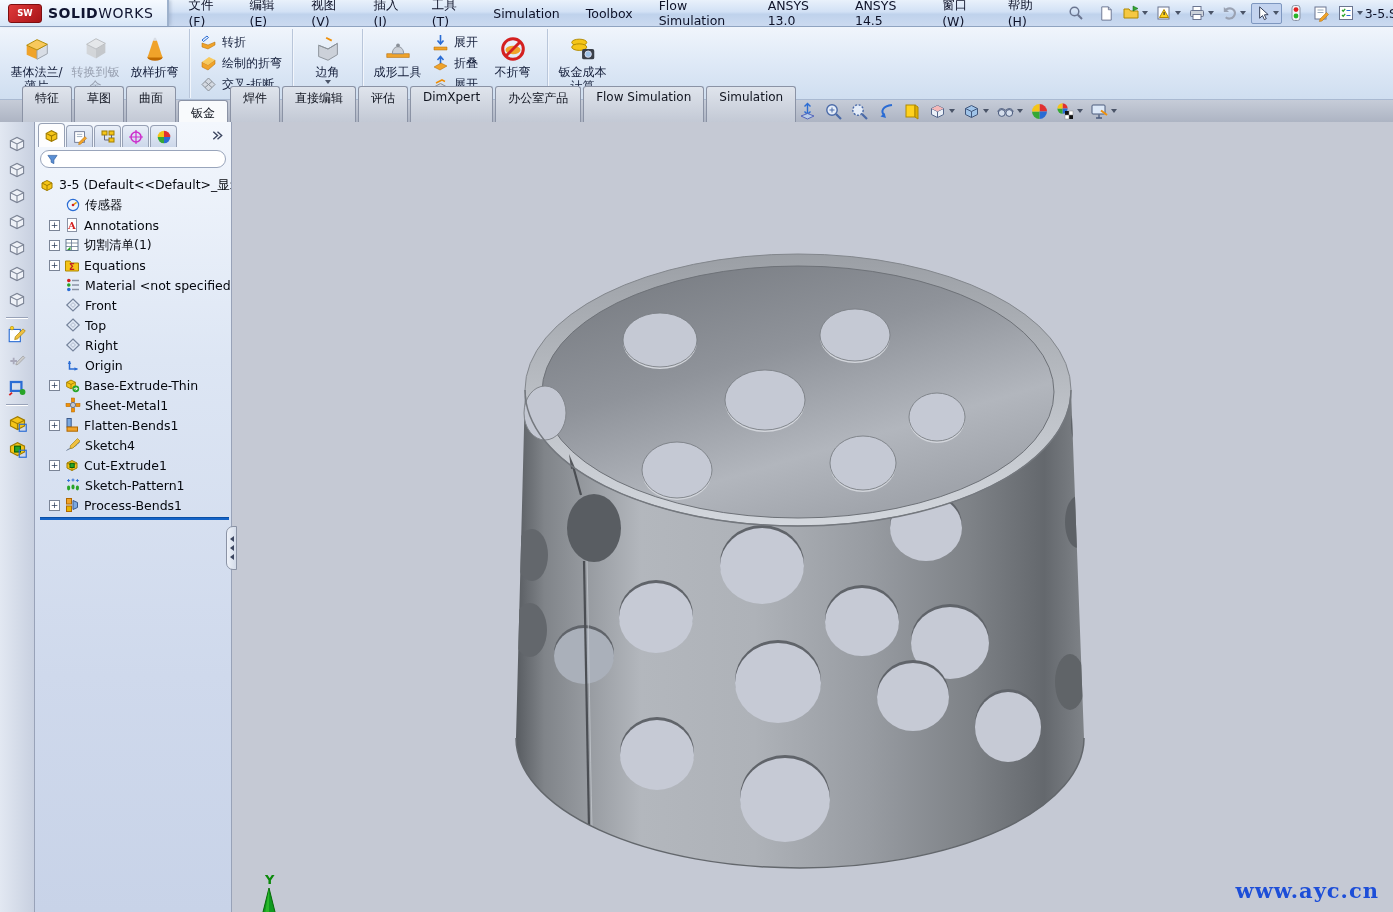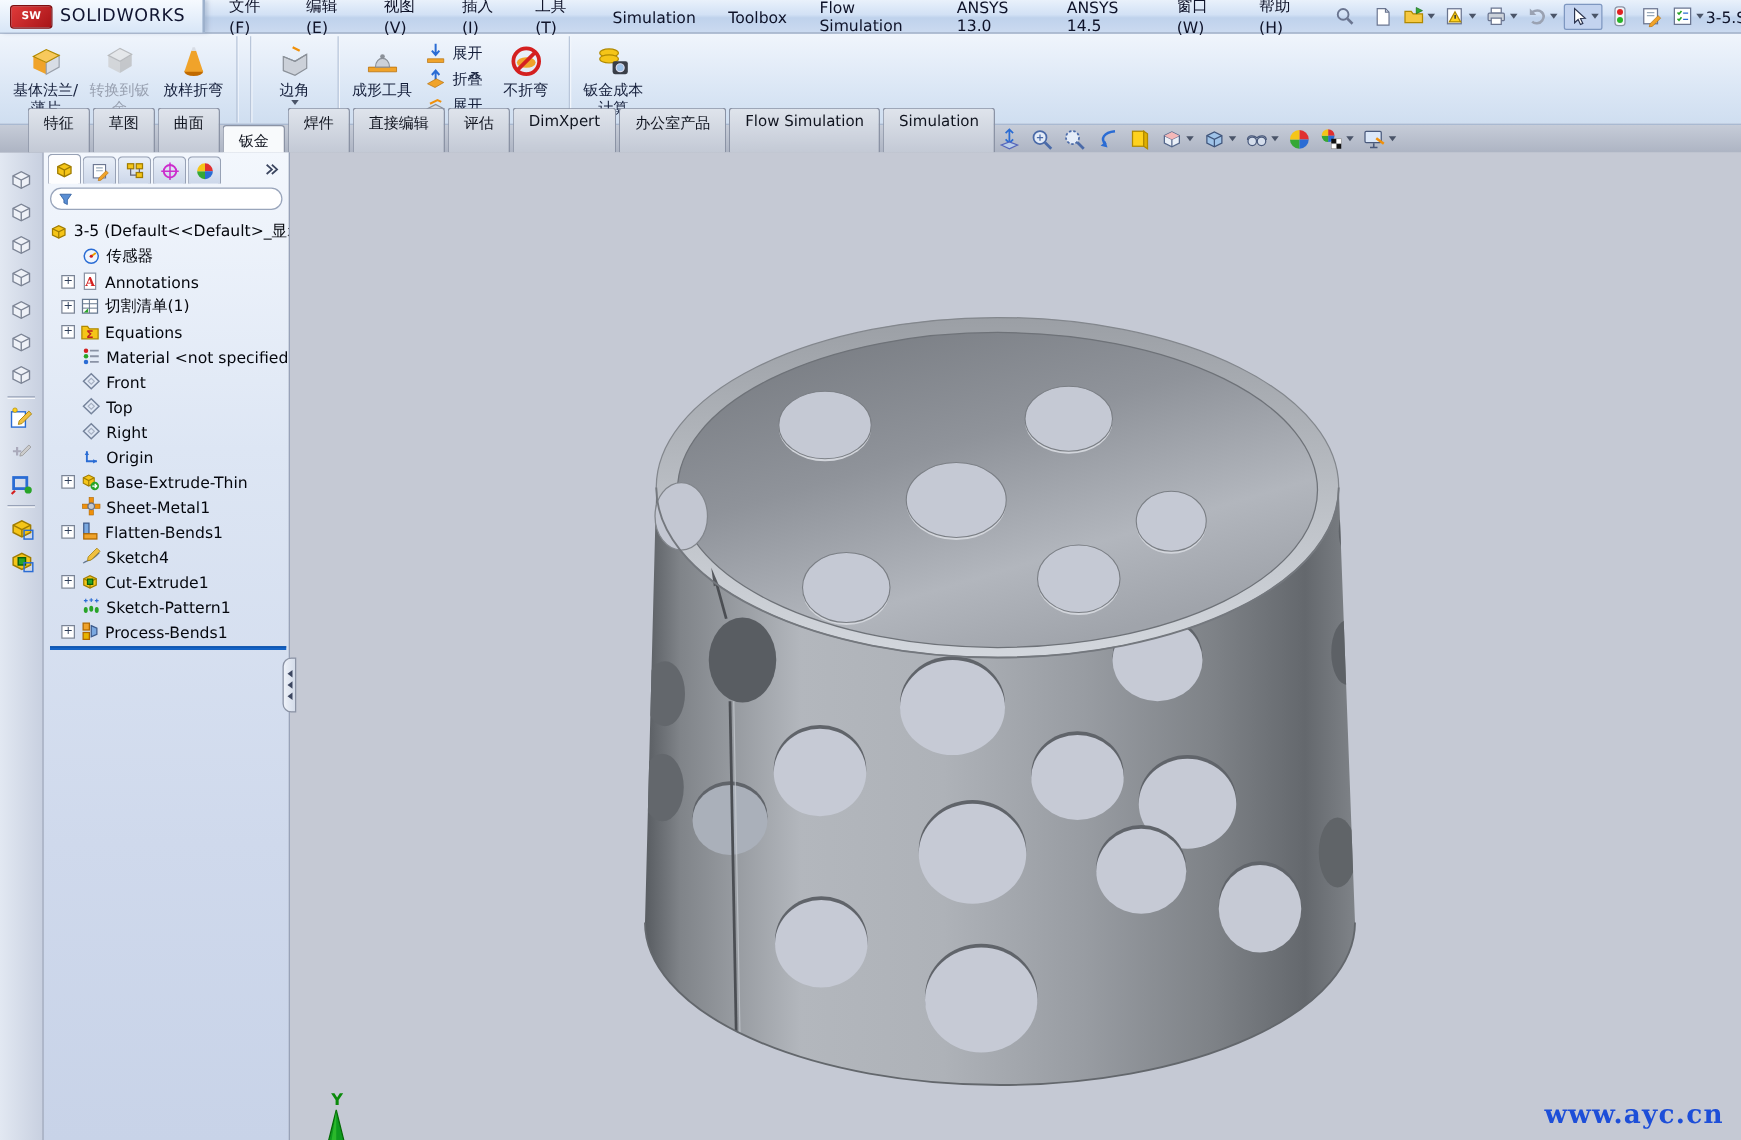--- a/index.html
+++ b/index.html
@@ -4,21 +4,21 @@
 <style>
   * { margin:0; padding:0; box-sizing:border-box; }
   html,body { width:1393px; height:912px; overflow:hidden; }
   .app { width:1393px; height:912px; position:relative; font-family:"DejaVu Sans","Liberation Sans",sans-serif; background:#c5c9d4; user-select:none; }
 
   
   .menubar { height:27px; display:flex; align-items:center; background:linear-gradient(#e9f1fb 0%,#d2e1f5 45%,#bfd2ec 55%,#cbdaf0 100%); border-bottom:1px solid #8fa3c0; }
   .brand { height:100%; display:flex; align-items:center; gap:6px; padding:0 14px 0 8px; background:linear-gradient(#f6faff,#d8e6f7); border-right:2px solid #9db1cc; box-shadow:2px 0 3px rgba(120,140,170,.35); }
   .logo-cube { width:34px; height:19px; background:linear-gradient(135deg,#e03a3a,#a81418); border-radius:3px; color:#fff; font-size:8.5px; font-weight:bold; display:flex; align-items:center; justify-content:center; border:1px solid #7d0e10; }
   .brand-text { font-size:14px; color:#101430; letter-spacing:.5px; }
-  .brand-text b { font-weight:400; } .brand-text i { font-style:normal; font-weight:400; }
+  .brand-text b { font-weight:700; } .brand-text i { font-style:normal; font-weight:400; }
   .menus { display:flex; align-items:center; margin-left:6px; }
   .menu-item { padding:4px 13px; font-size:12.5px; color:#0e1228; cursor:default; }
   .mb-search { margin-left:10px; display:flex; align-items:center; }
   .quick { display:flex; align-items:center; gap:3px; margin-left:12px; }
   .qbtn { display:flex; align-items:center; gap:1px; padding:1px 2px; border-radius:2px; }
   .qbtn.sel { background:#c3d3ef; border:1px solid #7e97c0; }
   .caret { width:0; height:0; border-left:3.5px solid transparent; border-right:3.5px solid transparent; border-top:4px solid #4a5468; margin-left:1px; }
   .doc-title { margin-left:auto; font-size:12.5px; color:#10142a; white-space:nowrap; margin-right:-4px; }
 
   
@@ -480,20 +480,46 @@
       <div class="bigbtn">
         <span class="bicon">
             <svg width="30" height="30">
               <use href="#i-loft"></use>
             </svg>
           </span>
         <span class="blabel">放样折弯</span>
       </div>
     </div>
     <div class="rgroup">
+      <div class="smallcol">
+        <div class="smallbtn">
+            <span class="sicon">
+              <svg width="17" height="17">
+                <use href="#i-bend-b"></use>
+              </svg>
+            </span>
+            <span>转折</span>
+          </div>
+        <div class="smallbtn">
+            <span class="sicon">
+              <svg width="17" height="17">
+                <use href="#i-bend-o"></use>
+              </svg>
+            </span>
+            <span>绘制的折弯</span>
+          </div>
+        <div class="smallbtn">
+            <span class="sicon">
+              <svg width="17" height="17">
+                <use href="#i-cross"></use>
+              </svg>
+            </span>
+            <span>交叉-折断</span>
+          </div>
+      </div>
     </div>
     <div class="rgroup">
       <div class="bigbtn">
         <span class="bicon">
             <svg width="30" height="30">
               <use href="#i-corner"></use>
             </svg>
           </span>
         <span class="blabel">边角</span>
         <span class="caret"></span>

